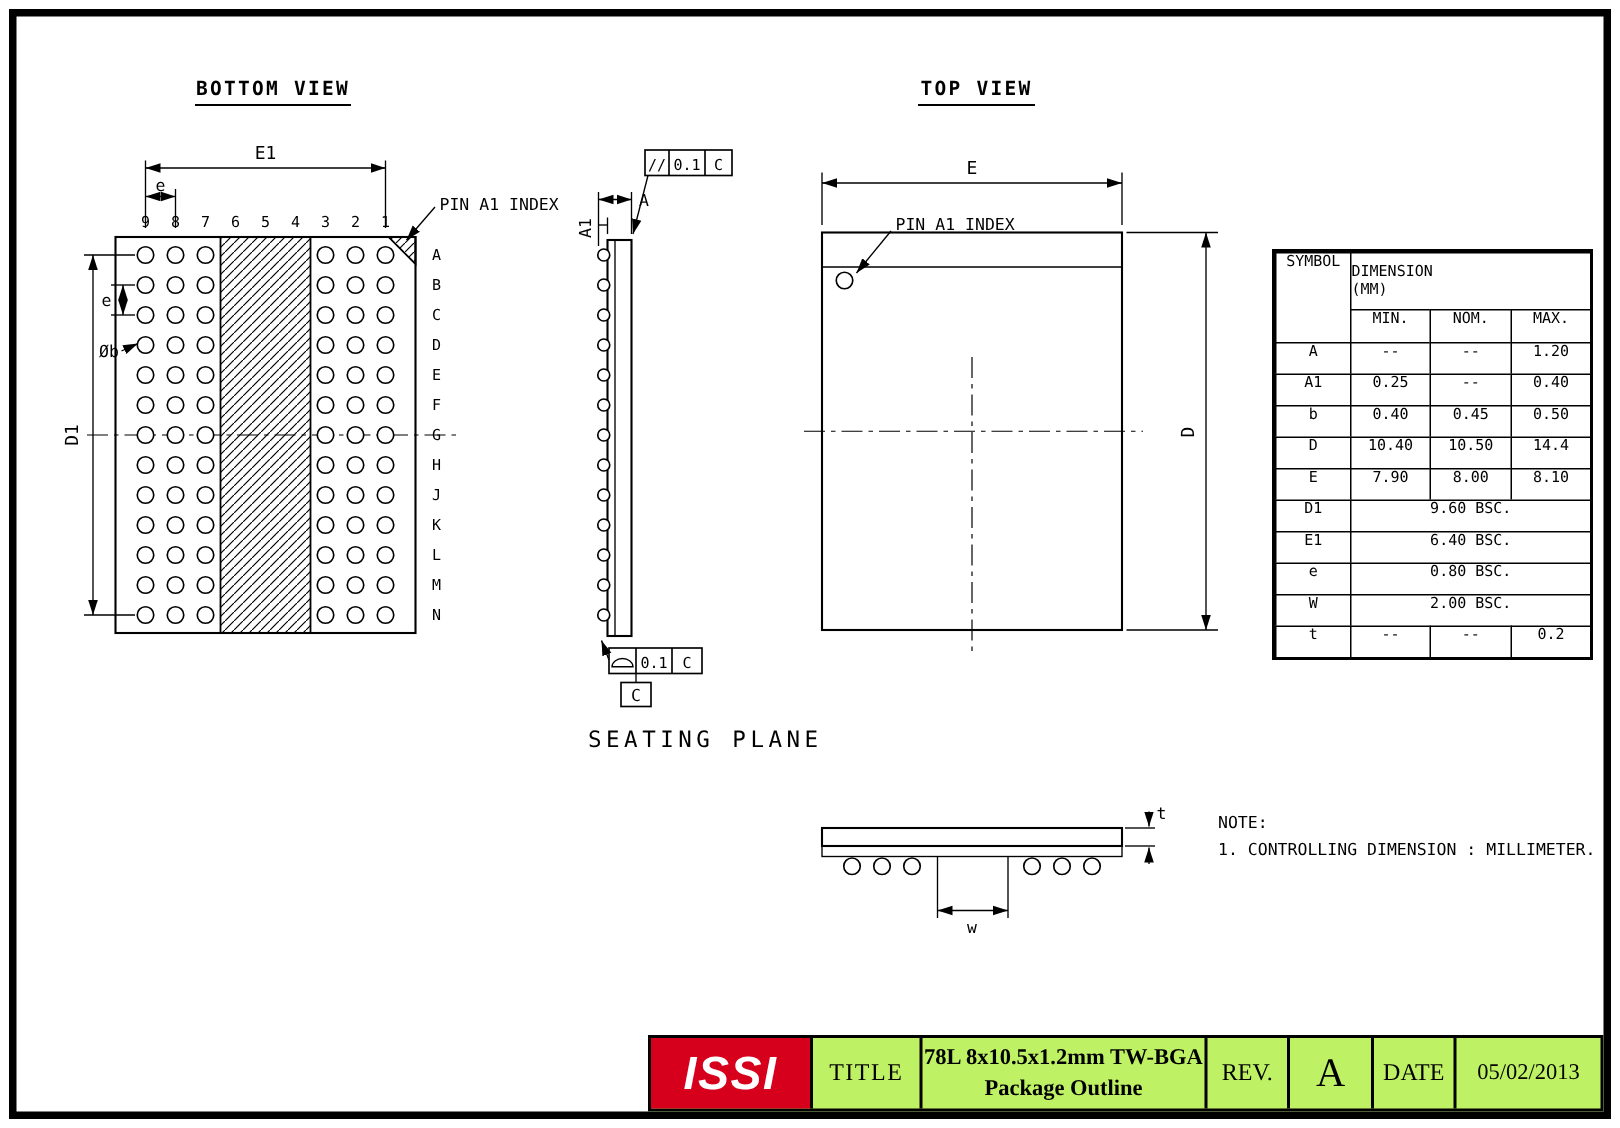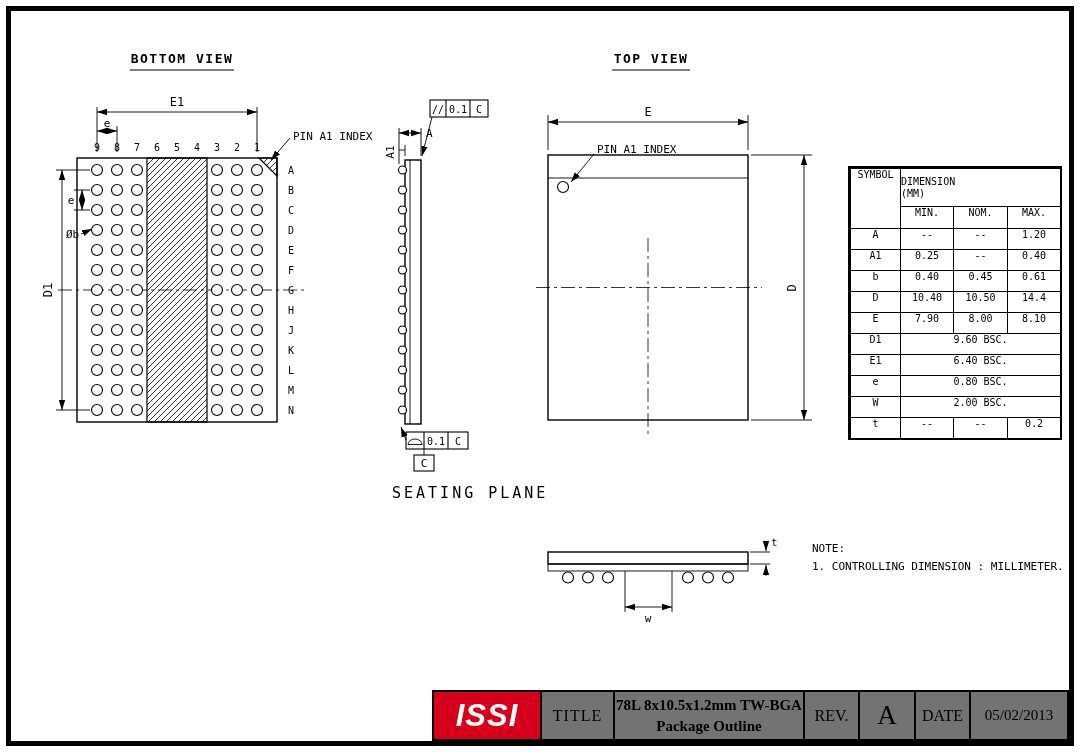--- a/index.html
+++ b/index.html
@@ -21,21 +21,21 @@
 
   
   #dim-table{position:absolute;left:848px;top:166px;width:214px;border:2px solid #000;
     display:grid;grid-template-columns:50px 53px 54px 53px;
     grid-template-rows:38px 22px repeat(10,21px);font-size:10px;background:#fff}
   .tc{border-left:1px solid #000;border-top:1px solid #000;display:flex;
     align-items:flex-start;justify-content:center;line-height:1.15}
 
   
   #title-block{position:absolute;left:432px;top:690px;width:637px;height:51px;
-    display:flex;border:2px solid #000;background:#737373}
+    display:flex;border:2px solid #000;background:#bef264}
   .tb-cell{border-left:2px solid #000;display:flex;align-items:center;justify-content:center;
     text-align:center;font-family:"Liberation Serif",serif;font-size:16px}
   .tb-cell:first-child{border-left:none}
   #logo-cell{width:106px;color:#fff;font-family:"Liberation Sans",sans-serif;
     font-style:italic;font-weight:bold;font-size:31px;letter-spacing:1px}
   .tb-title-label{width:73px;letter-spacing:1px}
   .tb-title{width:190px;flex-direction:column;font-size:15px;font-weight:bold;line-height:1.35}
   .tb-rev-label{width:55px}
   .tb-rev{width:56px;font-size:27px}
   .tb-date-label{width:55px}
@@ -319,21 +319,21 @@
     <div class="tc">--</div>
     <div class="tc">--</div>
     <div class="tc">1.20</div>
     <div class="tc">A1</div>
     <div class="tc">0.25</div>
     <div class="tc">--</div>
     <div class="tc">0.40</div>
     <div class="tc">b</div>
     <div class="tc">0.40</div>
     <div class="tc">0.45</div>
-    <div class="tc">0.61</div>
+    <div class="tc">0.50</div>
     <div class="tc">D</div>
     <div class="tc">10.40</div>
     <div class="tc">10.50</div>
     <div class="tc">14.4</div>
     <div class="tc">E</div>
     <div class="tc">7.90</div>
     <div class="tc">8.00</div>
     <div class="tc">8.10</div>
     <div class="tc">D1</div>
     <div class="tc" style="grid-column: 2 / 5;">9.60 BSC.</div>

